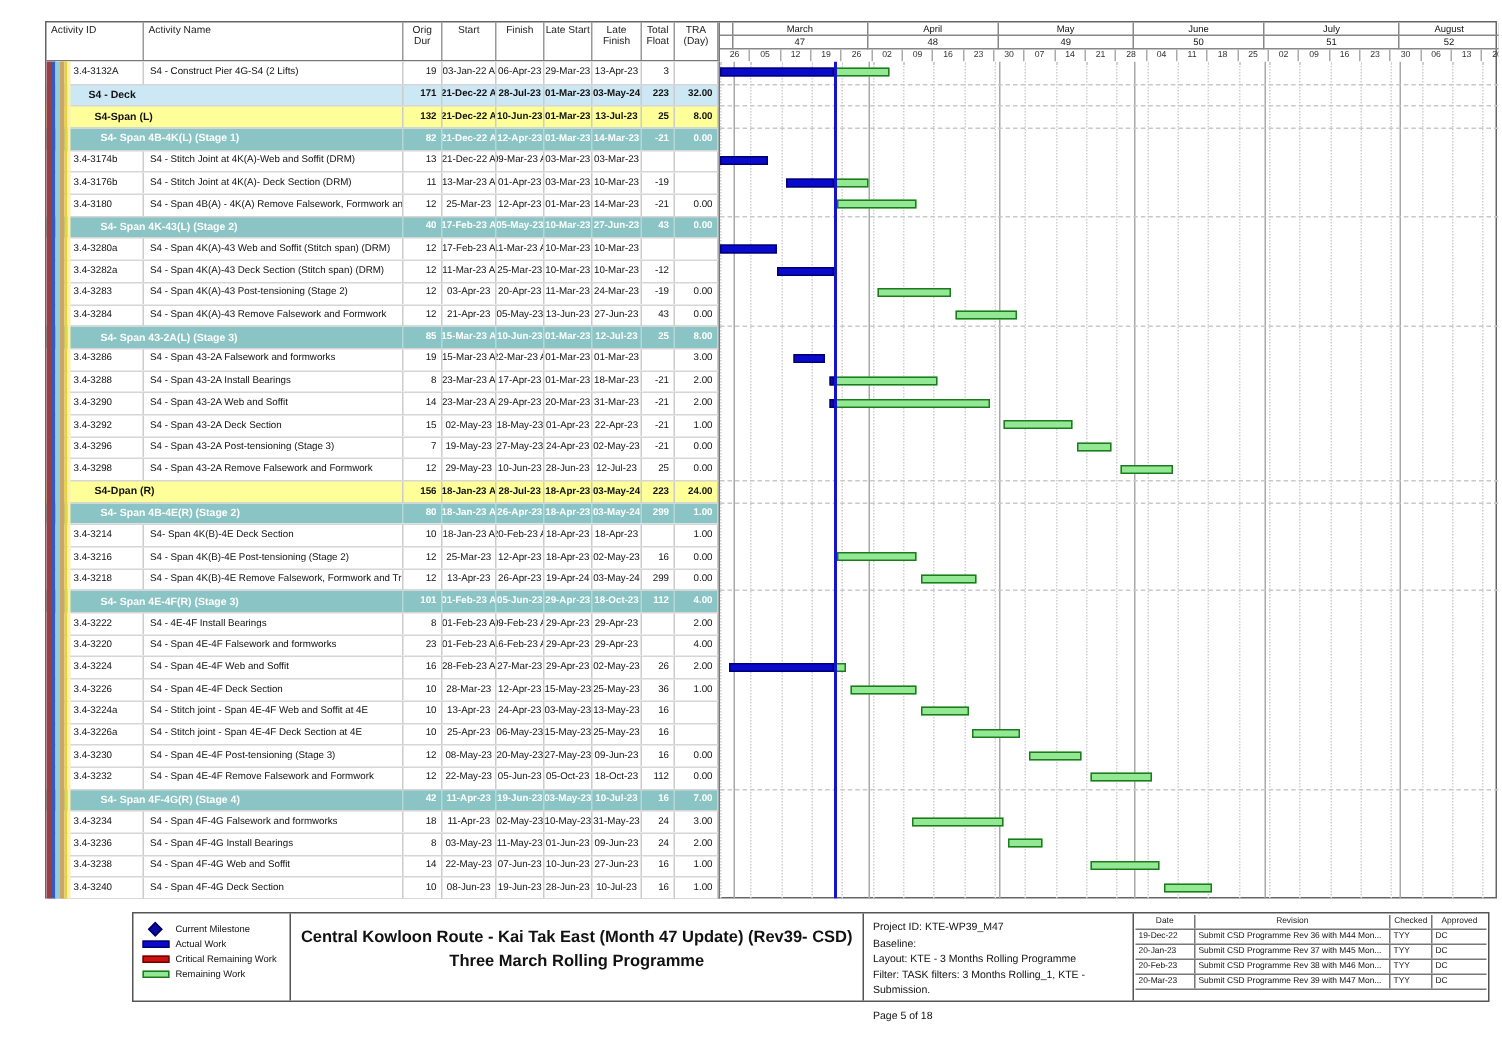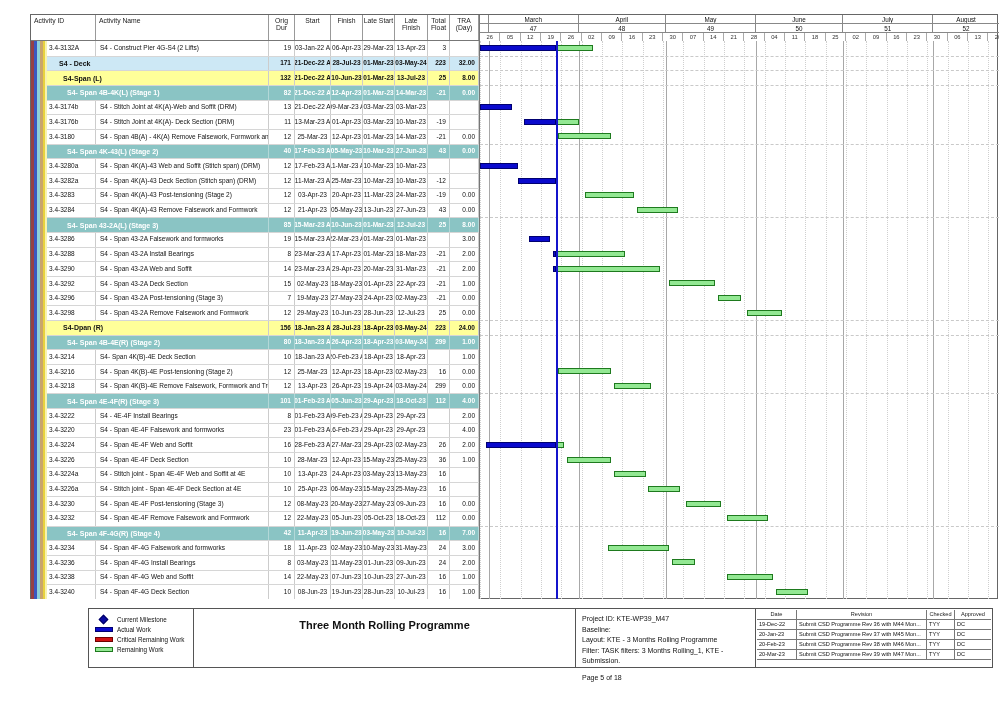--- a/index.html
+++ b/index.html
@@ -635,21 +635,22 @@
       <div class="litem">
         <div class="licon" style="background: rgb(208, 16, 16); border: 1px solid rgb(112, 0, 0);"></div>
         <span>Critical Remaining Work</span>
       </div>
       <div class="litem">
         <div class="licon" style="background: rgb(147, 232, 147); border: 1px solid rgb(30, 122, 30);"></div>
         <span>Remaining Work</span>
       </div>
     </div>
   <div class="fbox" id="titlebox">
-    <div>Three Month Rolling Programme</div>
+    <div>Central Kowloon Route - Kai Tak East (Month 47 Update) (Rev39- CSD)</div>
+    <div>Three March Rolling Programme</div>
   </div>
   <div class="fbox" id="infobox">
     <div>Project ID: KTE-WP39_M47</div>
     <div>Baseline:</div>
     <div>Layout: KTE - 3 Months Rolling Programme</div>
     <div>Filter: TASK filters: 3 Months Rolling_1, KTE - Submission.</div>
     <div class="pg">Page 5 of 18</div>
   </div>
   <div class="fbox" id="revbox">
     <div id="revtable">

